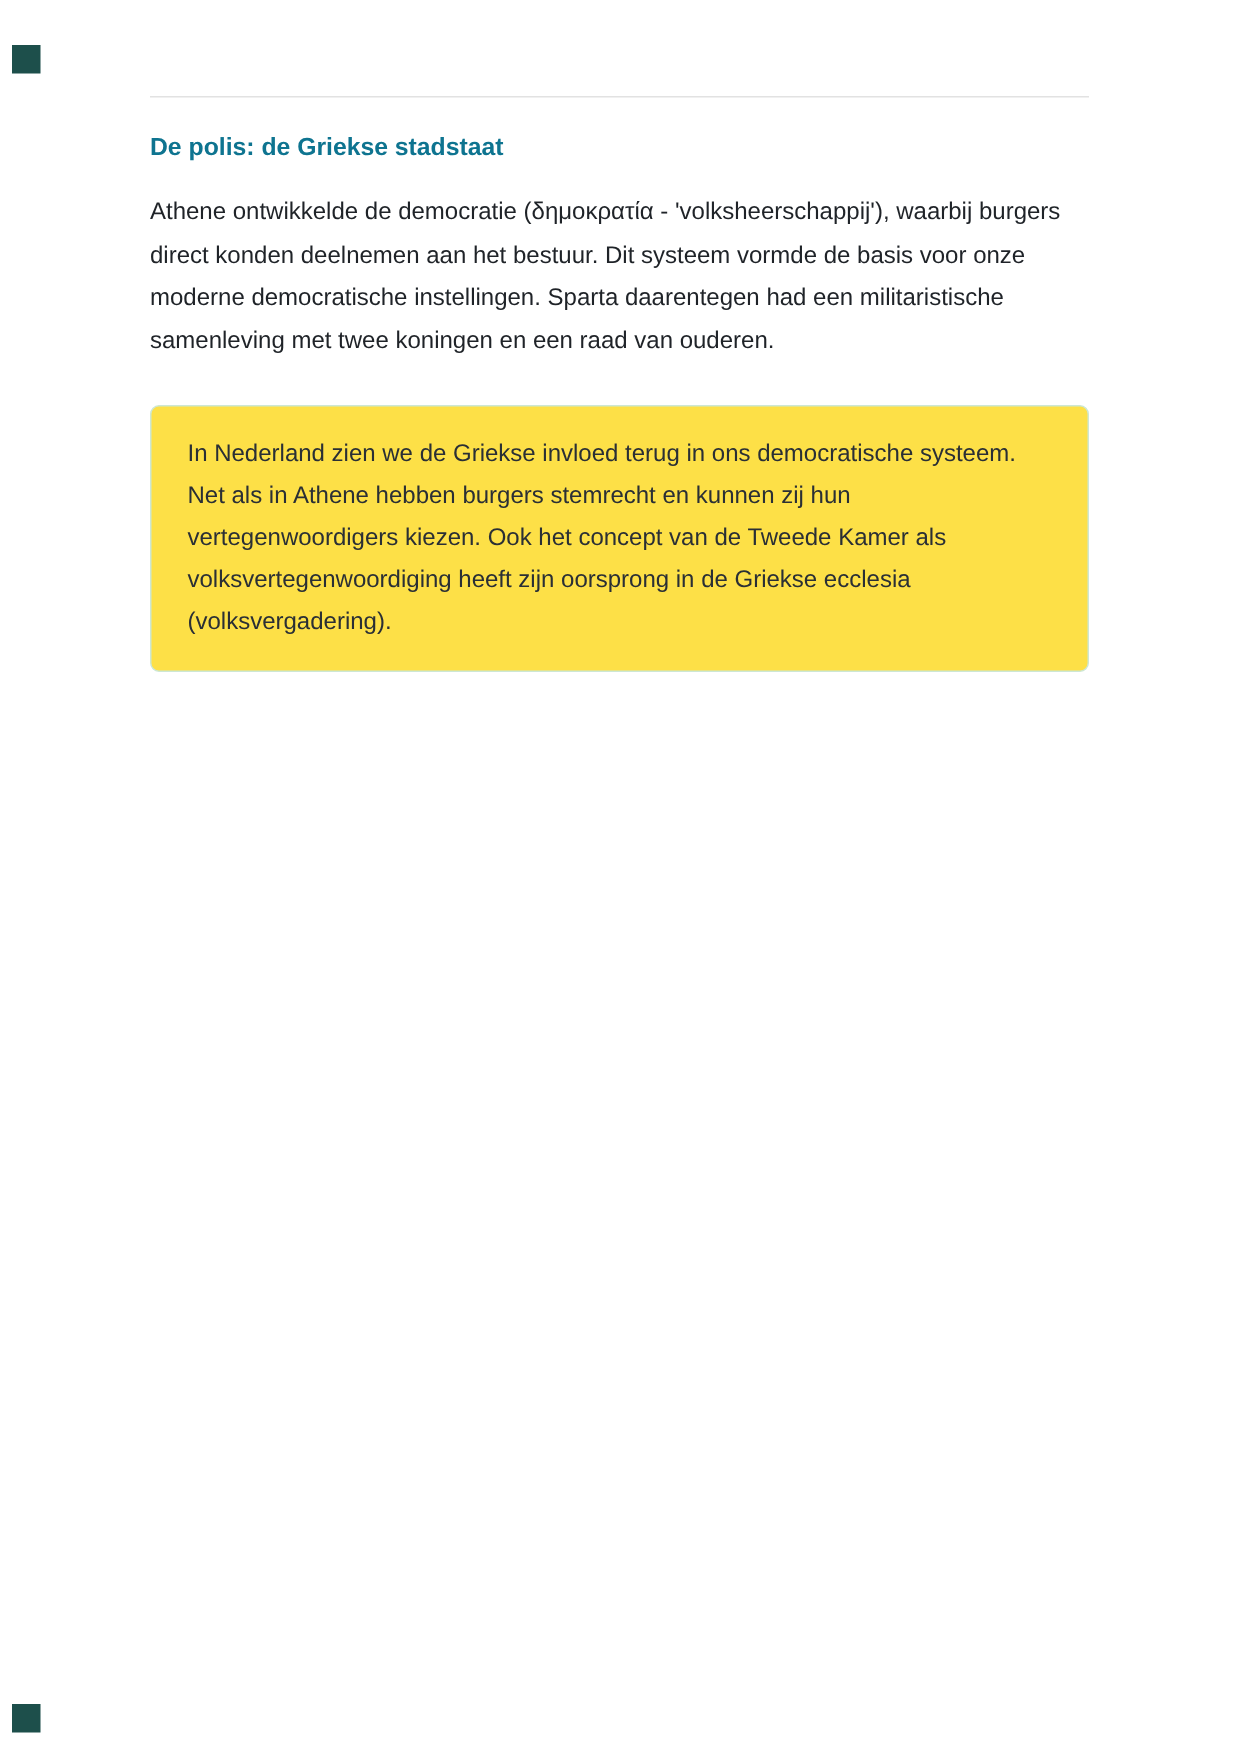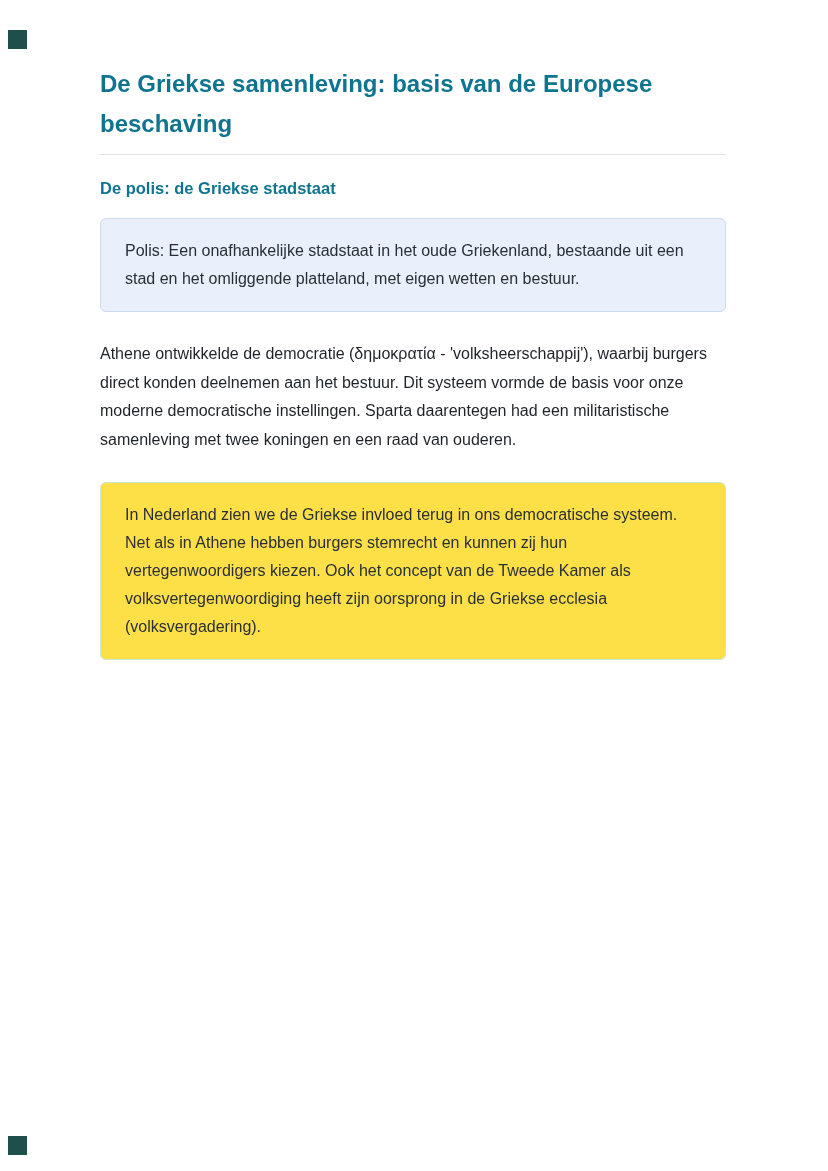--- a/index.html
+++ b/index.html
@@ -67,27 +67,25 @@
   }
 </style>
 </head>
 <body>
 
 <div class="corner-marker top"></div>
 <div class="corner-marker bottom"></div>
 
 <div class="content">
 
-  <h1 class="page-title">De Griekse samenleving: basis van de Europese beschaving</h1>
 
   <hr class="divider">
 
 
   <h2 class="section-heading">De polis: de Griekse stadstaat</h2>
 
 
-  <div class="callout definition">Polis: Een onafhankelijke stadstaat in het oude Griekenland, bestaande uit een stad en het omliggende platteland, met eigen wetten en bestuur.</div>
 
   <p class="body-text">Athene ontwikkelde de democratie (δημοκρατία - 'volksheerschappij'), waarbij burgers direct konden deelnemen aan het bestuur. Dit systeem vormde de basis voor onze moderne democratische instellingen. Sparta daarentegen had een militaristische samenleving met twee koningen en een raad van ouderen.</p>
 
   <div class="callout note">In Nederland zien we de Griekse invloed terug in ons democratische systeem. Net als in Athene hebben burgers stemrecht en kunnen zij hun vertegenwoordigers kiezen. Ook het concept van de Tweede Kamer als volksvertegenwoordiging heeft zijn oorsprong in de Griekse ecclesia (volksvergadering).</div>
 
 </div>
 
 </body></html>

